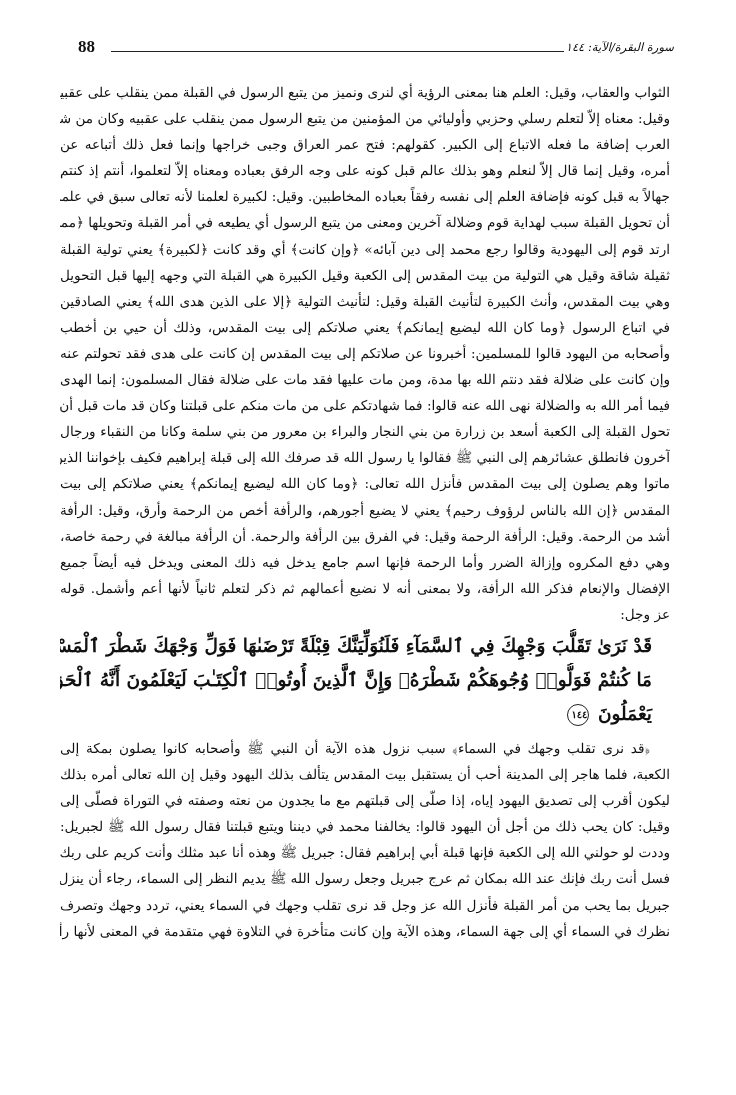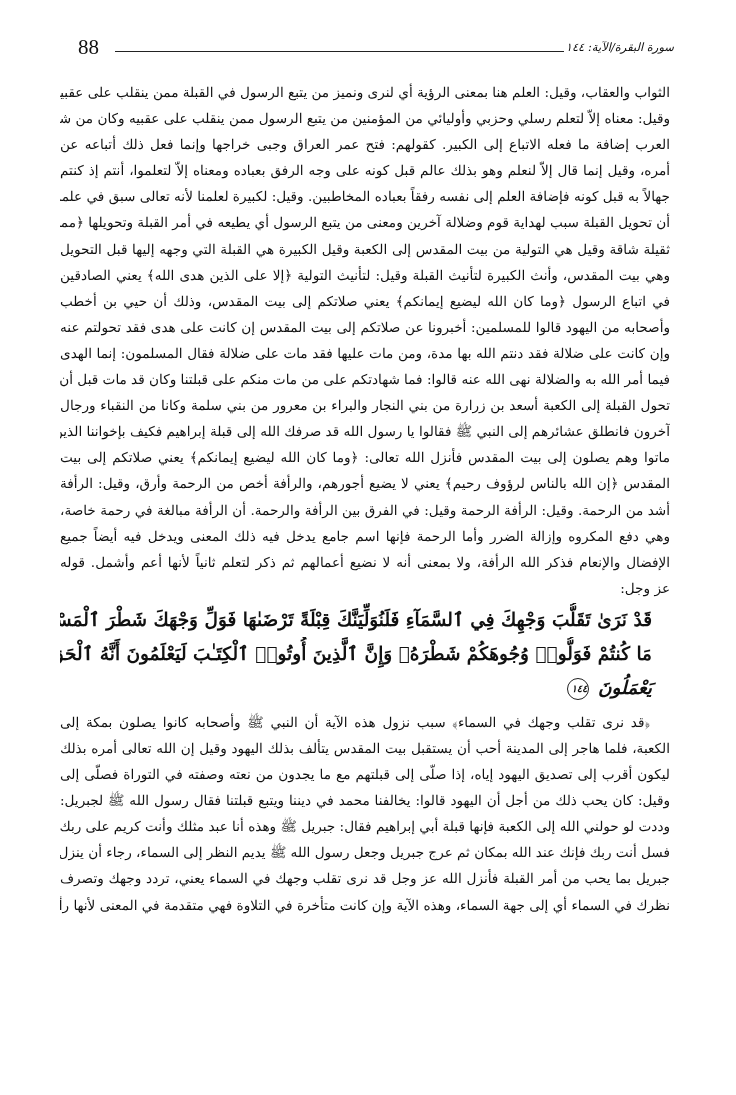--- a/index.html
+++ b/index.html
@@ -7,21 +7,21 @@
     width: 736px; height: 1095px; overflow: hidden; position: relative;
     font-family: "DejaVu Serif", "Liberation Serif", serif;
     color: #111111;
   }
   .page { position: absolute; left: 0; top: 0; width: 736px; height: 1095px; }
   .header {
     position: absolute; left: 78px; right: 62px; top: 34px; height: 22px;
     display: flex; align-items: flex-end; direction: ltr;
   }
   .page-number {
-    font-family: "Liberation Serif", serif; font-size: 21px; font-weight: normal;
+    font-family: "Liberation Serif", serif; font-size: 17px; font-weight: bold;
     padding-right: 16px; line-height: 18px;
   }
   .header-rule { flex: 1; border-bottom: 1.3px solid #222; margin-bottom: 4px; }
   .running-head {
     direction: rtl; font-size: 11.5px; padding-left: 2px; line-height: 18px; white-space: nowrap; font-style: italic;
   }
   .body {
     position: absolute; left: 60px; right: 66px; top: 79px;
     direction: rtl;
   }
@@ -29,21 +29,21 @@
     height: 26.1px; line-height: 26.1px; font-size: 13.6px; white-space: nowrap;
     text-align: justify; text-align-last: justify; overflow: hidden;
   }
   .line.short { text-align-last: right; }
   .line.indent { padding-right: 20px; }
   .verse-line {
     height: 34px; line-height: 34px; font-size: 18.5px; font-weight: bold; white-space: nowrap;
     text-align: justify; text-align-last: justify; overflow: hidden;
     padding-right: 18px;
   }
-  .verse-line.last { text-align-last: right; font-style: italic; }
+  .verse-line.last { text-align-last: right; }
   .verse-block { margin-top: 2px; margin-bottom: 4px; }
   .ayah-marker {
     display: inline-block; font-size: 10px; font-weight: bold;
     border: 1.5px solid #222; border-radius: 50%;
     width: 20px; height: 20px; line-height: 20px; text-align: center;
     margin-right: 3px; vertical-align: middle;
   }
 </style>
 </head>
 <body>
@@ -56,20 +56,21 @@
     <span class="running-head">سورة البقرة/الآية: ١٤٤</span>
   </div>
 
   <div class="body">
     <div class="line">الثواب والعقاب، وقيل: العلم هنا بمعنى الرؤية أي لنرى ونميز من يتبع الرسول في القبلة ممن ينقلب على عقبيه</div>
     <div class="line">وقيل: معناه إلاّ لتعلم رسلي وحزبي وأوليائي من المؤمنين من يتبع الرسول ممن ينقلب على عقبيه وكان من شأن</div>
     <div class="line">العرب إضافة ما فعله الاتباع إلى الكبير. كقولهم: فتح عمر العراق وجبى خراجها وإنما فعل ذلك أتباعه عن</div>
     <div class="line">أمره، وقيل إنما قال إلاّ لنعلم وهو بذلك عالم قبل كونه على وجه الرفق بعباده ومعناه إلاّ لتعلموا، أنتم إذ كنتم</div>
     <div class="line">جهالاً به قبل كونه فإضافة العلم إلى نفسه رفقاً بعباده المخاطبين. وقيل: لكبيرة لعلمنا لأنه تعالى سبق في علمه</div>
     <div class="line">أن تحويل القبلة سبب لهداية قوم وضلالة آخرين ومعنى من يتبع الرسول أي يطيعه في أمر القبلة وتحويلها ﴿ممن</div>
+    <div class="line">ارتد قوم إلى اليهودية وقالوا رجع محمد إلى دين آبائه» ﴿وإن كانت﴾ أي وقد كانت ﴿لكبيرة﴾ يعني تولية القبلة</div>
     <div class="line">ثقيلة شاقة وقيل هي التولية من بيت المقدس إلى الكعبة وقيل الكبيرة هي القبلة التي وجهه إليها قبل التحويل</div>
     <div class="line">وهي بيت المقدس، وأنث الكبيرة لتأنيث القبلة وقيل: لتأنيث التولية ﴿إلا على الذين هدى الله﴾ يعني الصادقين</div>
     <div class="line">في اتباع الرسول ﴿وما كان الله ليضيع إيمانكم﴾ يعني صلاتكم إلى بيت المقدس، وذلك أن حيي بن أخطب</div>
     <div class="line">وأصحابه من اليهود قالوا للمسلمين: أخبرونا عن صلاتكم إلى بيت المقدس إن كانت على هدى فقد تحولتم عنه</div>
     <div class="line">وإن كانت على ضلالة فقد دنتم الله بها مدة، ومن مات عليها فقد مات على ضلالة فقال المسلمون: إنما الهدى</div>
     <div class="line">فيما أمر الله به والضلالة نهى الله عنه قالوا: فما شهادتكم على من مات منكم على قبلتنا وكان قد مات قبل أن</div>
     <div class="line">تحول القبلة إلى الكعبة أسعد بن زرارة من بني النجار والبراء بن معرور من بني سلمة وكانا من النقباء ورجال</div>
     <div class="line">آخرون فانطلق عشائرهم إلى النبي ﷺ فقالوا يا رسول الله قد صرفك الله إلى قبلة إبراهيم فكيف بإخواننا الذين</div>
     <div class="line">ماتوا وهم يصلون إلى بيت المقدس فأنزل الله تعالى: ﴿وما كان الله ليضيع إيمانكم﴾ يعني صلاتكم إلى بيت</div>
     <div class="line">المقدس ﴿إن الله بالناس لرؤوف رحيم﴾ يعني لا يضيع أجورهم، والرأفة أخص من الرحمة وأرق، وقيل: الرأفة</div>

